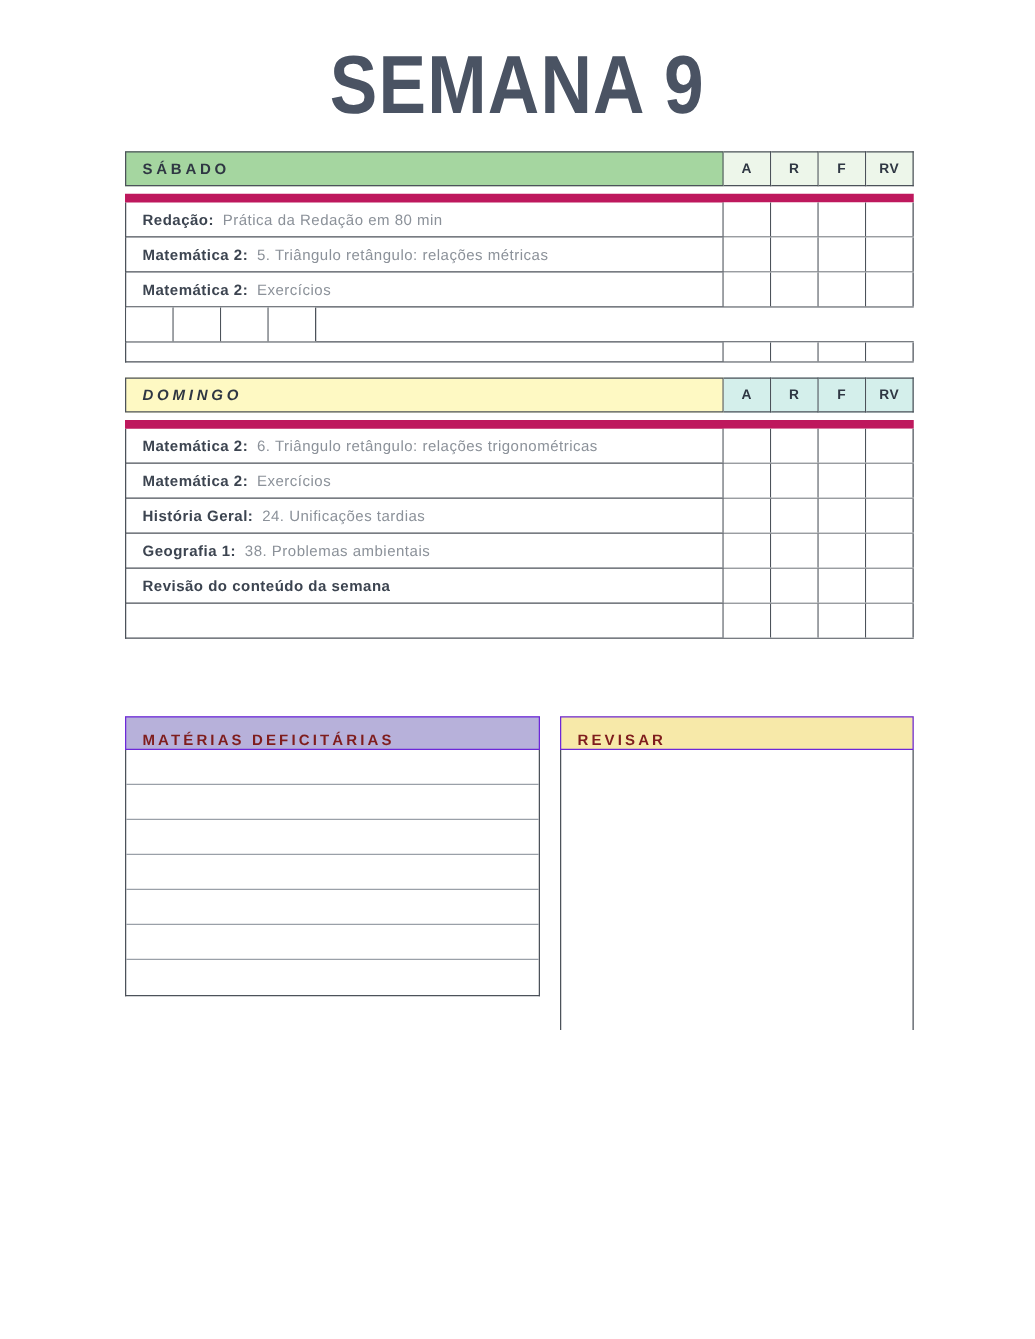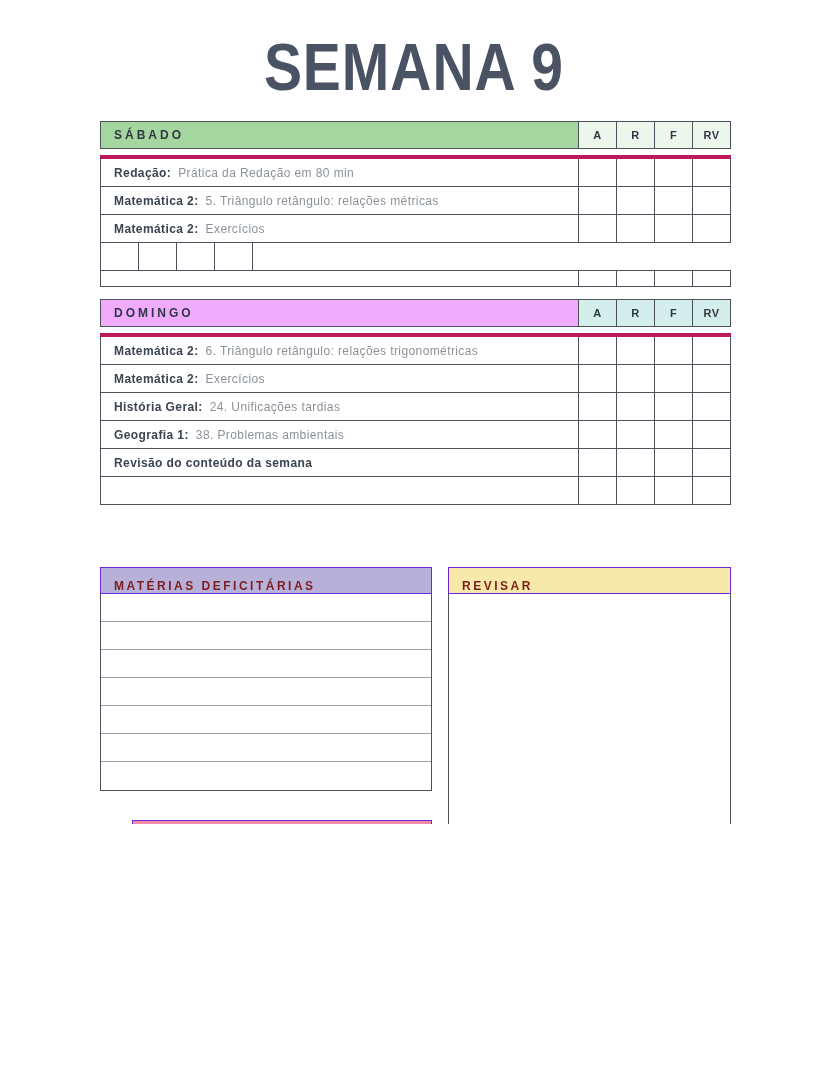--- a/index.html
+++ b/index.html
@@ -20,21 +20,21 @@
   .sched-header { display:flex; height:28px; }
   .label-cell {
     flex:1; border:1px solid #4c525a; display:flex; align-items:center;
     padding-left:13px; font-size:12px; font-weight:bold; letter-spacing:3px; color:#2f3743;
   }
   .check-head {
     width:38px; border:1px solid #4c525a; border-left:none;
     display:flex; align-items:center; justify-content:center;
     font-size:11px; font-weight:bold; color:#2f3743; letter-spacing:.5px;
   }
-  .sched-rows { margin-top:6px; border-top:4px solid #be185d; }
+  .sched-rows { margin-top:6px; border-top:7px solid #be185d; }
   .sched-row { display:flex; height:28px; border-left:1px solid #4c525a; border-bottom:1px solid #4c525a; }
   .sched-row.short { height:16px; }
   .row-text {
     flex:1; display:flex; align-items:center; padding-left:13px; gap:7px;
     font-size:12px; border-right:1px solid #4c525a; overflow:hidden; white-space:nowrap;
   }
   .subj { font-weight:bold; color:#3c4450; letter-spacing:.4px; }
   .cont { color:#8b9199; letter-spacing:.4px; }
   .check-cell { width:38px; border-right:1px solid #4c525a; background:#ffffff; cursor:pointer; }
 
@@ -115,21 +115,21 @@
               <div class="row-text"></div>
               <div class="check-cell"></div>
               <div class="check-cell"></div>
               <div class="check-cell"></div>
               <div class="check-cell"></div>
             </div>
           </div>
         </div>
         <div class="sched-section">
           <div class="sched-header">
-            <div class="label-cell" style="background: #f0abfc;">DOMINGO</div>
+            <div class="label-cell" style="background: #fef9c3; font-style: italic;">DOMINGO</div>
             <div class="check-head" style="background: rgb(212, 239, 235);">A</div>
             <div class="check-head" style="background: rgb(212, 239, 235);">R</div>
             <div class="check-head" style="background: rgb(212, 239, 235);">F</div>
             <div class="check-head" style="background: rgb(212, 239, 235);">RV</div>
           </div>
           <div class="sched-rows">
             <div class="sched-row">
               <div class="row-text">
                 <span class="subj">Matemática 2:</span>
                 <span class="cont">6. Triângulo retângulo: relações trigonométricas</span>

